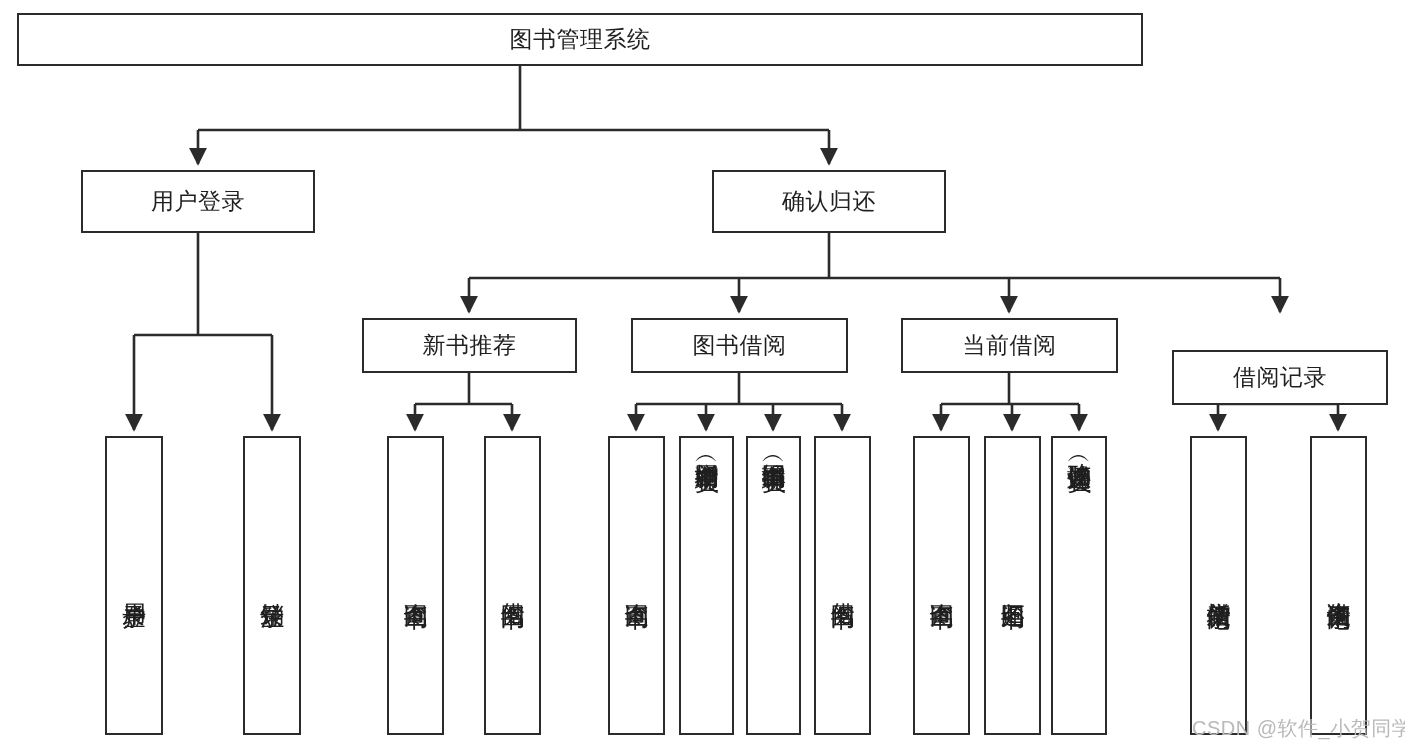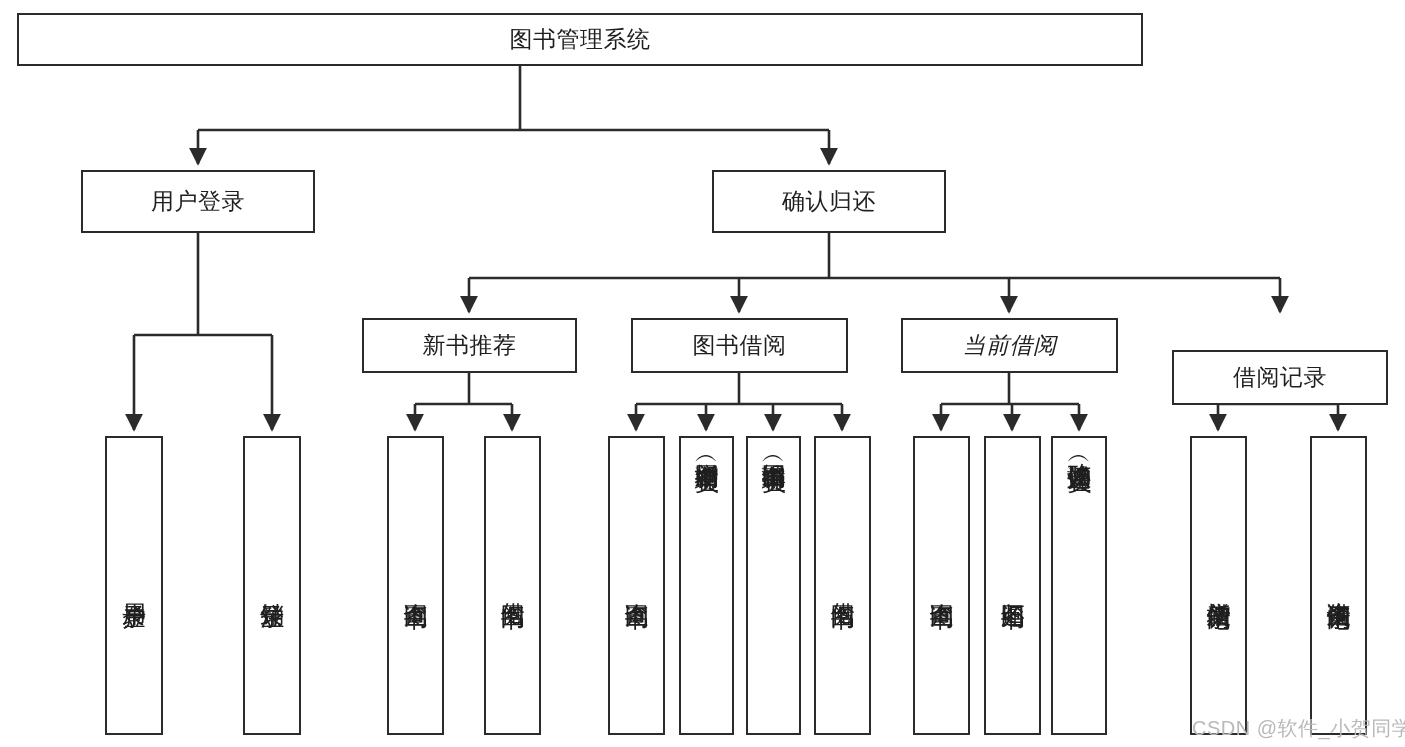--- a/index.html
+++ b/index.html
@@ -134,21 +134,21 @@
   <div class="node" id="node-l2-1" style="left: 712px; top: 170px; width: 234px; height: 63px;">
     <span class="label">确认归还</span>
   </div>
 
   <div class="node" id="node-l3-0" style="left: 362px; top: 318px; width: 215px; height: 55px;">
     <span class="label">新书推荐</span>
   </div>
   <div class="node" id="node-l3-1" style="left: 631px; top: 318px; width: 217px; height: 55px;">
     <span class="label">图书借阅</span>
   </div>
-  <div class="node" id="node-l3-2" style="left: 901px; top: 318px; width: 217px; height: 55px; font-style: italic;">
+  <div class="node" id="node-l3-2" style="left: 901px; top: 318px; width: 217px; height: 55px;">
     <span class="label">当前借阅</span>
   </div>
   <div class="node" id="node-l3-3" style="left: 1172px; top: 318px; width: 216px; height: 55px; margin-top: 32px;">
     <span class="label">借阅记录</span>
   </div>
 
   <div class="node vertical centered" id="node-leaf-0" style="left: 105px; top: 436px; width: 58px; height: 299px;">
     <span class="label">用户登录</span>
   </div>
   <div class="node vertical centered" id="node-leaf-1" style="left: 243px; top: 436px; width: 58px; height: 299px;">

